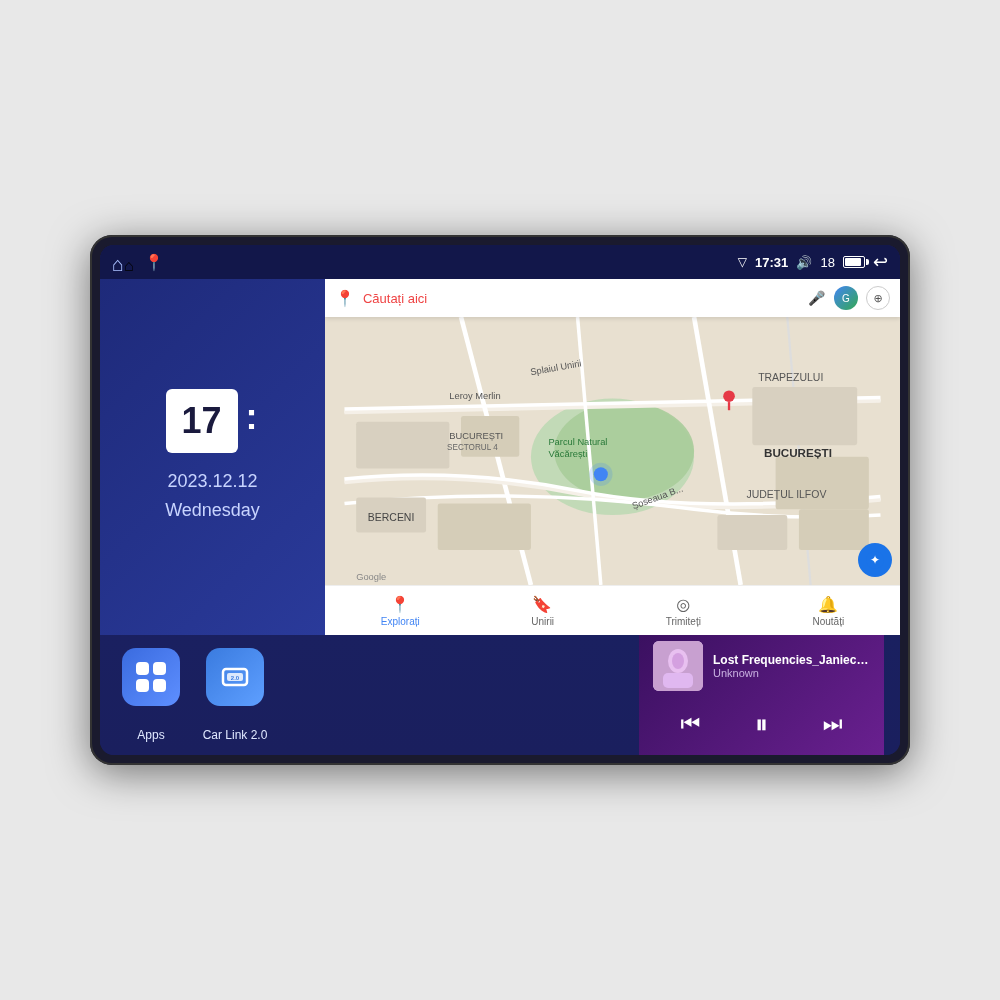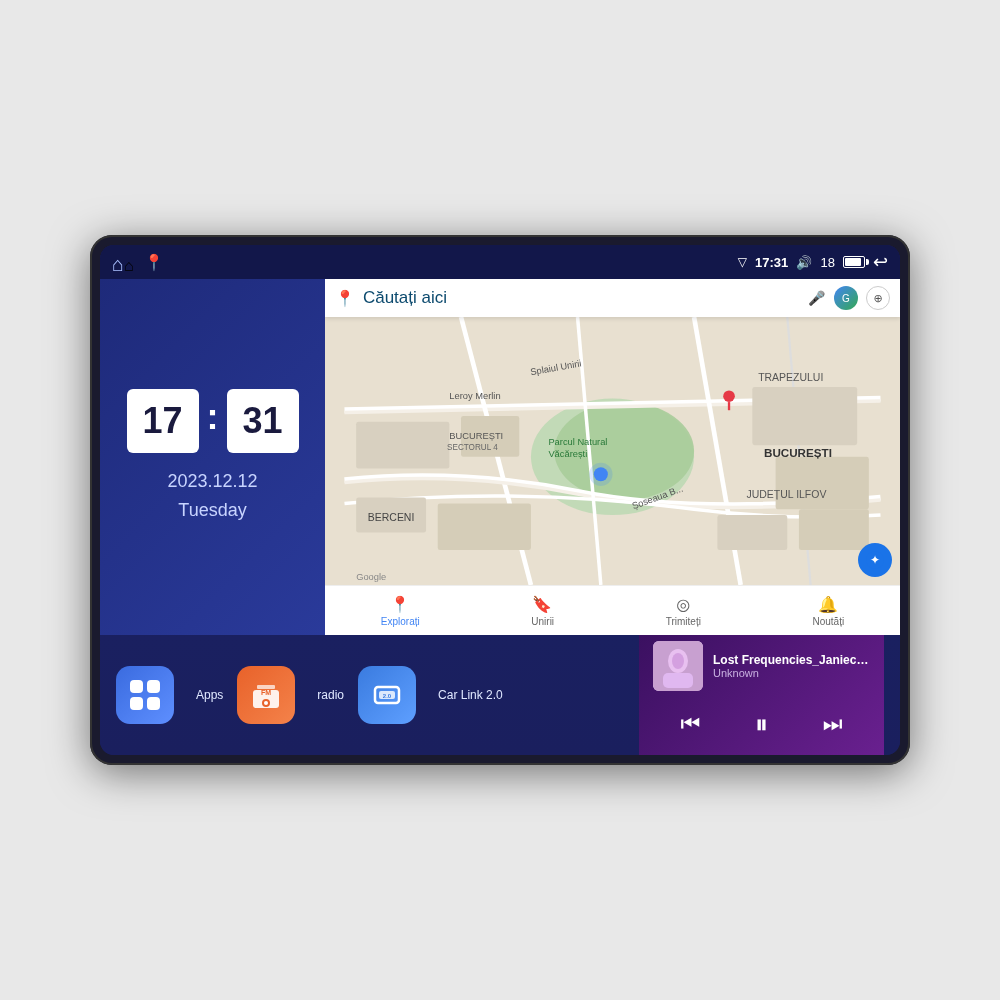--- a/index.html
+++ b/index.html
@@ -192,22 +192,22 @@
       box-shadow: 0 2px 4px rgba(0,0,0,0.1);
     }
 
     .map-pin-small {
       color: #4285f4;
       font-size: 16px;
     }
 
     .map-search-text {
       flex: 1;
-      color: #0c4a6e;
-      font-size: 17px;
+      color: #ef4444;
+      font-size: 13px;
     }
 
     .map-mic {
       color: #4285f4;
       font-size: 14px;
     }
 
     .map-avatar {
       width: 24px;
       height: 24px;
@@ -303,21 +303,21 @@
 
     .app-icons-row {
       display: flex;
       gap: 14px;
       align-items: center;
       flex: 1;
     }
 
     .app-icon-item {
       display: flex;
-      flex-direction: row;
+      flex-direction: column;
       align-items: center;
       gap: 22px;
       cursor: pointer;
       min-width: 70px;
     }
 
     .app-icon-box {
       width: 58px;
       height: 58px;
       border-radius: 14px;
@@ -439,25 +439,24 @@
     </div>
 
     <div class="main-content">
 
       <div class="top-section">
 
         <div class="clock-widget">
           <div class="clock-display">
             <div class="clock-block">17</div>
             <div class="clock-colon">:</div>
-            <div class="clock-block">31</div>
           </div>
           <div class="clock-date">
             <div>2023.12.12</div>
-            <div>Tuesday</div>
+            <div>Wednesday</div>
           </div>
         </div>
 
         <div class="map-widget">
 
           <div class="map-topbar">
             <span class="map-pin-small">📍</span>
             <span class="map-search-text">Căutați aici</span>
             <span class="map-mic">🎤</span>
             <div class="map-avatar">G</div>
@@ -556,32 +555,20 @@
                 <div style="background:#fff; border-radius:4px; width:13px; height:13px;"></div>
                 <div style="background:#fff; border-radius:4px; width:13px; height:13px;"></div>
                 <div style="background:#fff; border-radius:4px; width:13px; height:13px;"></div>
                 <div style="background:#fff; border-radius:4px; width:13px; height:13px;"></div>
               </div>
             </div>
             <span class="app-label">Apps</span>
           </div>
 
 
-          <div class="app-icon-item">
-            <div class="app-icon-box icon-radio">
-              <svg width="34" height="34" viewBox="0 0 34 34">
-                <rect x="4" y="12" width="26" height="18" rx="3" fill="#fff" opacity="0.9"></rect>
-                <text x="17" y="17" text-anchor="middle" font-size="7" fill="#e8622a" font-weight="bold">FM</text>
-                <circle cx="17" cy="25" r="4" fill="#e8622a"></circle>
-                <circle cx="17" cy="25" r="2" fill="#fff"></circle>
-                <rect x="8" y="7" width="18" height="4" rx="1" fill="#fff" opacity="0.7"></rect>
-              </svg>
-            </div>
-            <span class="app-label">radio</span>
-          </div>
 
 
           <div class="app-icon-item">
             <div class="app-icon-box icon-carlink">
               <svg width="32" height="32" viewBox="0 0 32 32">
                 <rect x="4" y="8" width="24" height="16" rx="3" fill="none" stroke="#fff" stroke-width="2.5"></rect>
                 <rect x="8" y="12" width="16" height="8" rx="2" fill="#fff" opacity="0.8"></rect>
                 <text x="16" y="19" text-anchor="middle" font-size="6" fill="#3a7bdf" font-weight="bold">2.0</text>
               </svg>
             </div>

